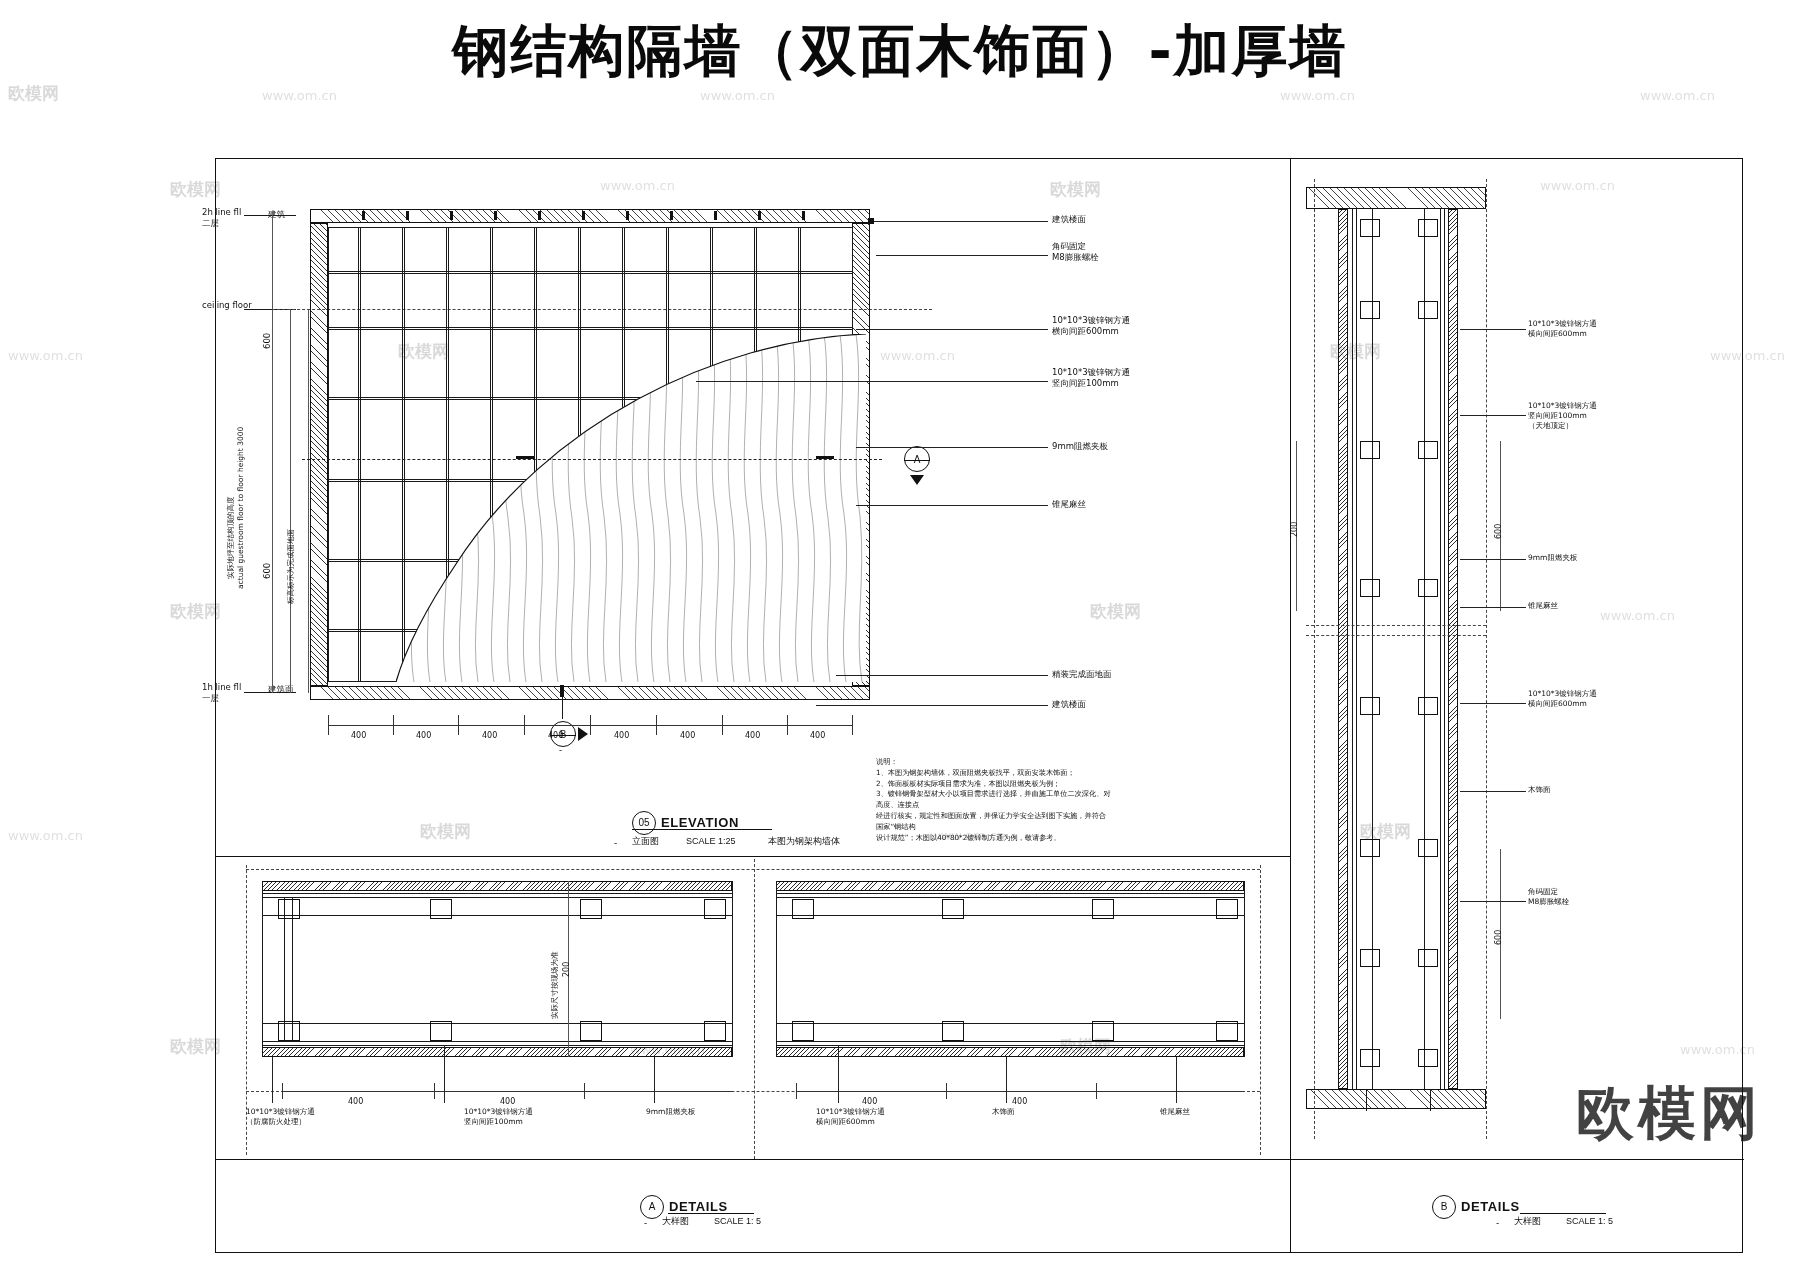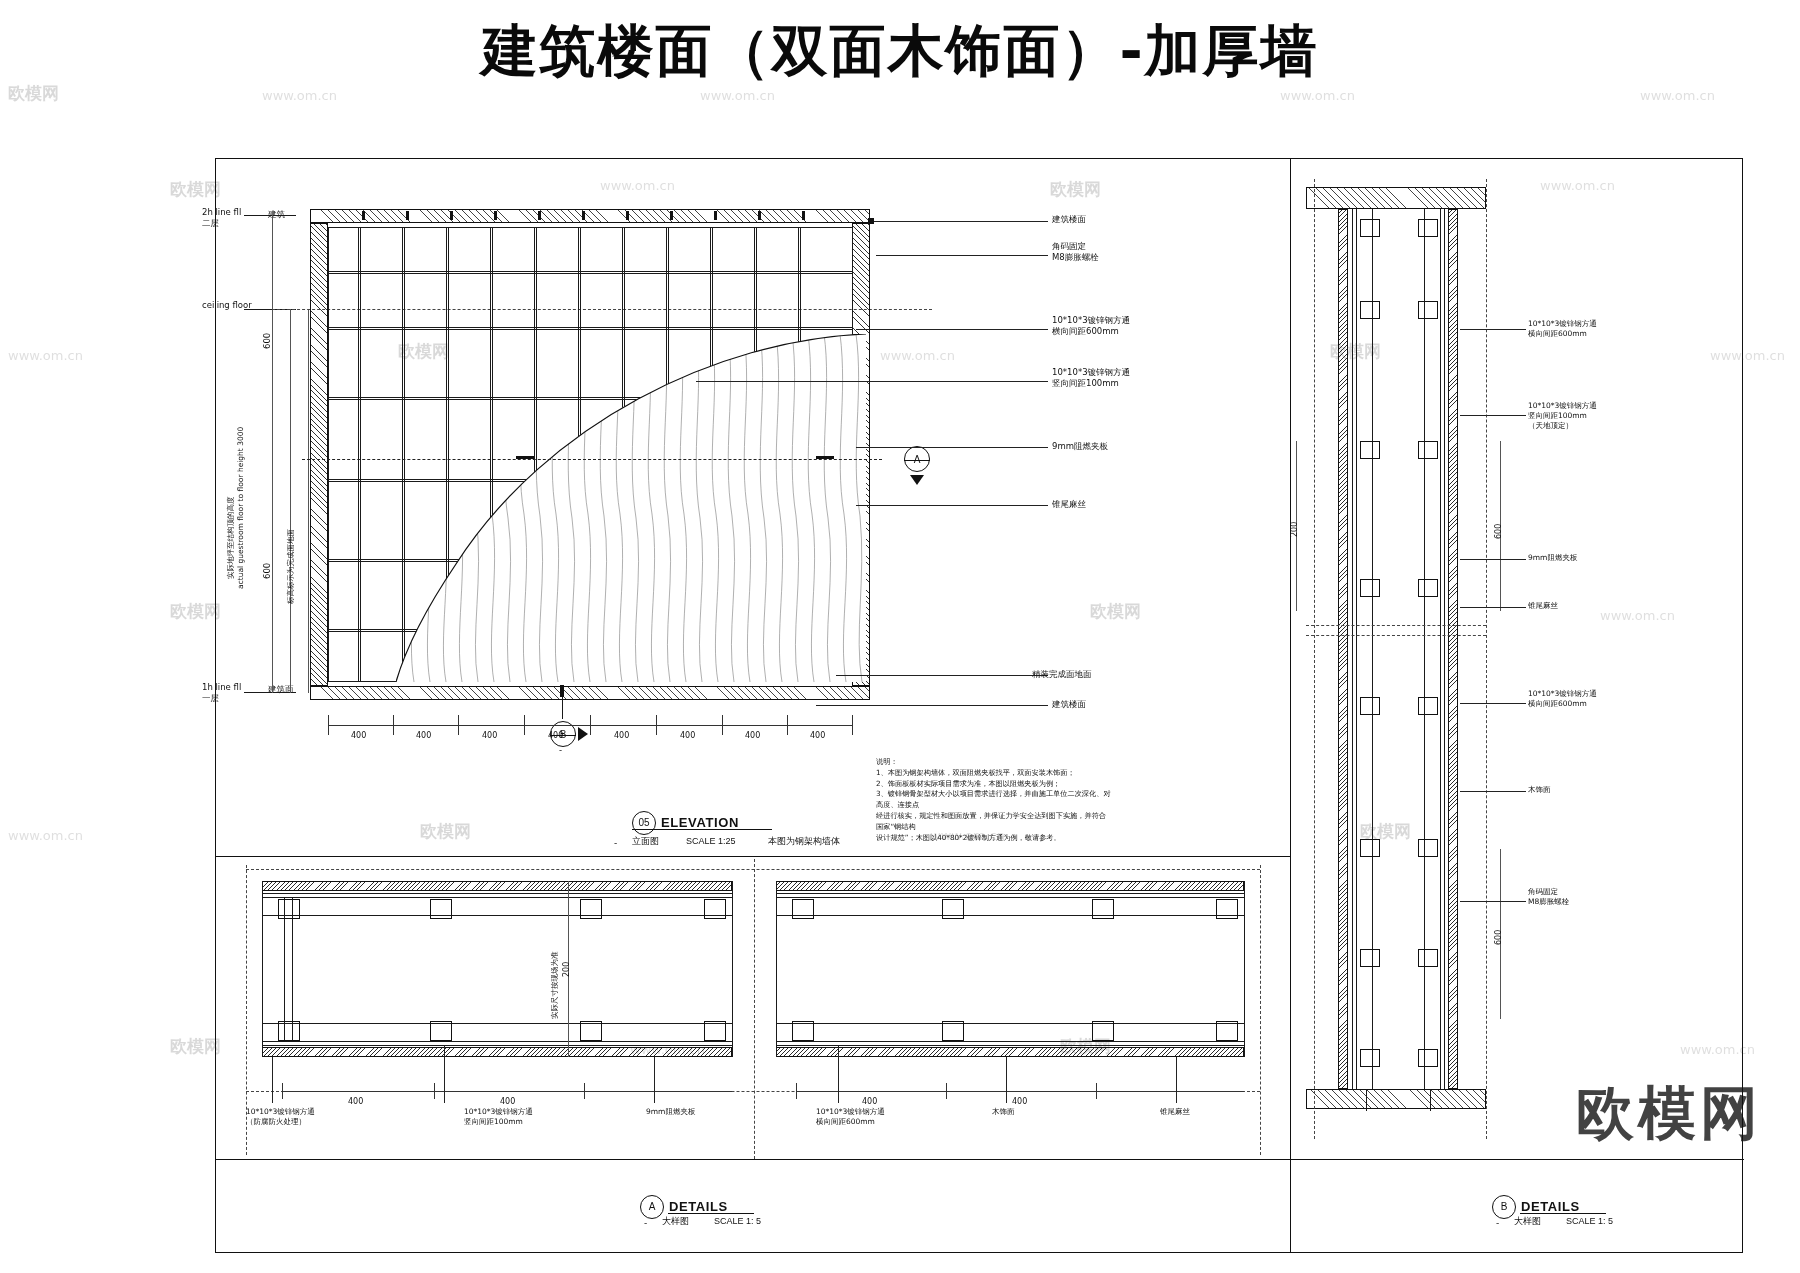--- a/index.html
+++ b/index.html
@@ -246,21 +246,21 @@
   }
   .leaderv {
     position: absolute;
     width: 1px;
     background: #222;
   }
 </style>
 </head>
 <body>
 
-<div class="page-title">建筑楼面（双面木饰面）-加厚墙</div>
+<div class="page-title">钢结构隔墙（双面木饰面）-加厚墙</div>
 
 <div class="wm cn" style="left:8px;  top:82px;">欧模网</div>
 <div class="wm" style="left:262px;top:88px;">www.om.cn</div>
 <div class="wm" style="left:700px;top:88px;">www.om.cn</div>
 <div class="wm" style="left:1280px;top:88px;">www.om.cn</div>
 <div class="wm" style="left:1640px;top:88px;">www.om.cn</div>
 
 <div class="wm cn" style="left:170px;top:178px;">欧模网</div>
 <div class="wm" style="left:600px;top:178px;">www.om.cn</div>
 <div class="wm cn" style="left:1050px;top:178px;">欧模网</div>
@@ -480,21 +480,21 @@
     <div class="lbl" style="left:836px; top:208px;">10*10*3镀锌钢方通
 竖向间距100mm</div>
 
     <div class="leader" style="left:640px; top:288px; width:192px;"></div>
     <div class="lbl" style="left:836px; top:282px;">9mm阻燃夹板</div>
 
     <div class="leader" style="left:640px; top:346px; width:192px;"></div>
     <div class="lbl" style="left:836px; top:340px;">锥尾麻丝</div>
 
     <div class="leader" style="left:620px; top:516px; width:212px;"></div>
-    <div class="lbl" style="left:816px; top:510px;">精装完成面地面</div>
+    <div class="lbl" style="left:836px; top:510px;">精装完成面地面</div>
 
     <div class="leader" style="left:600px; top:546px; width:232px;"></div>
     <div class="lbl" style="left:836px; top:540px;">建筑楼面</div>
 
     <div class="fillblack" style="left:652px; top:59px; width:6px; height:6px;"></div>
 
     <div class="notes" style="left:660px; top:598px;">说明：
 1、本图为钢架构墙体，双面阻燃夹板找平，双面安装木饰面；
 2、饰面板板材实际项目需求为准，本图以阻燃夹板为例；
 3、镀锌钢骨架型材大小以项目需求进行选择，并由施工单位二次深化、对高度、连接点
@@ -679,21 +679,21 @@
     <div class="lbl tiny" style="left:1312px; top:530px;">10*10*3镀锌钢方通
 横向间距600mm</div>
 
     <div class="leader" style="left:1244px; top:632px; width:66px;"></div>
     <div class="lbl tiny" style="left:1312px; top:626px;">木饰面</div>
 
     <div class="leader" style="left:1244px; top:742px; width:66px;"></div>
     <div class="lbl tiny" style="left:1312px; top:728px;">角码固定
 M8膨胀螺栓</div>
 
-    <div class="viewtitle" style="left:1276px; top:1036px;">
+    <div class="viewtitle" style="left:1216px; top:1036px;">
       <span class="num">B</span><span class="name">DETAILS</span>
     </div>
     <div class="vt-underline" style="left:1304px; top:1054px; width:86px;"></div>
     <div class="lbl" style="left:1280px; top:1058px; font-size:9px;">-</div>
     <div class="lbl" style="left:1298px; top:1056px; font-size:9px;">大样图</div>
     <div class="lbl en" style="left:1350px; top:1056px; font-size:9px;">SCALE  1: 5</div>
   </div>
 
 </div>
 

